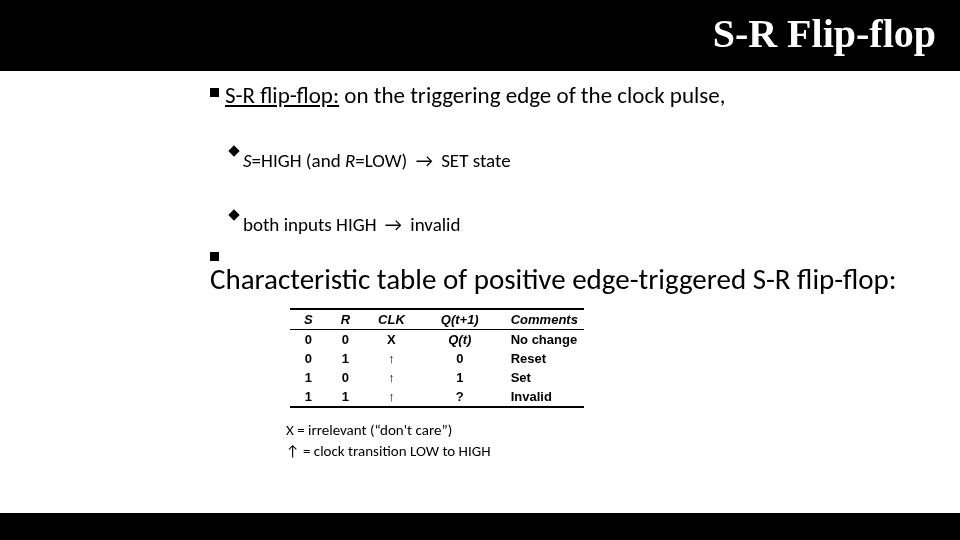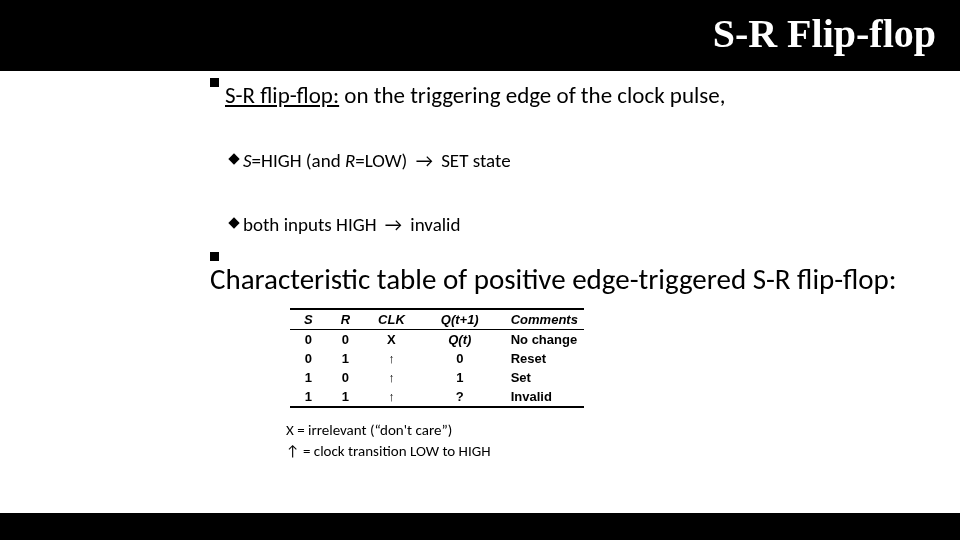--- a/index.html
+++ b/index.html
@@ -21,40 +21,40 @@
     height: calc(540px - 68px - 30px);
     padding: 10px 20px 0 210px;
     color: #000;
   }
   .bottom-bar {
     background: #000;
     height: 30px;
   }
   .b1 {
     display: flex;
-    align-items: flex-start;
+    align-items: center;
     font-size: 23px;
     margin-bottom: 10px;
   }
   .b1 .sq {
     display: inline-block;
     width: 9px; height: 9px;
     background: #000;
     margin-right: 6px;
     position: relative;
     top: -3px;
   }
   .b1 .lead { text-decoration: underline; }
   .b1 .tail { }
   .sub {
     margin-left: 20px;
     font-size: 19px;
     line-height: 1.25;
   }
-  .sub .row { display: flex; align-items: center; margin-top: 40px; }
+  .sub .row { display: flex; align-items: flex-start; margin-top: 40px; }
   .sub .dia {
     display: inline-block;
     width: 8px; height: 8px;
     background: #000;
     transform: rotate(45deg);
     margin-right: 5px;
     position: relative;
     top: -2px;
     flex-shrink: 0;
   }

